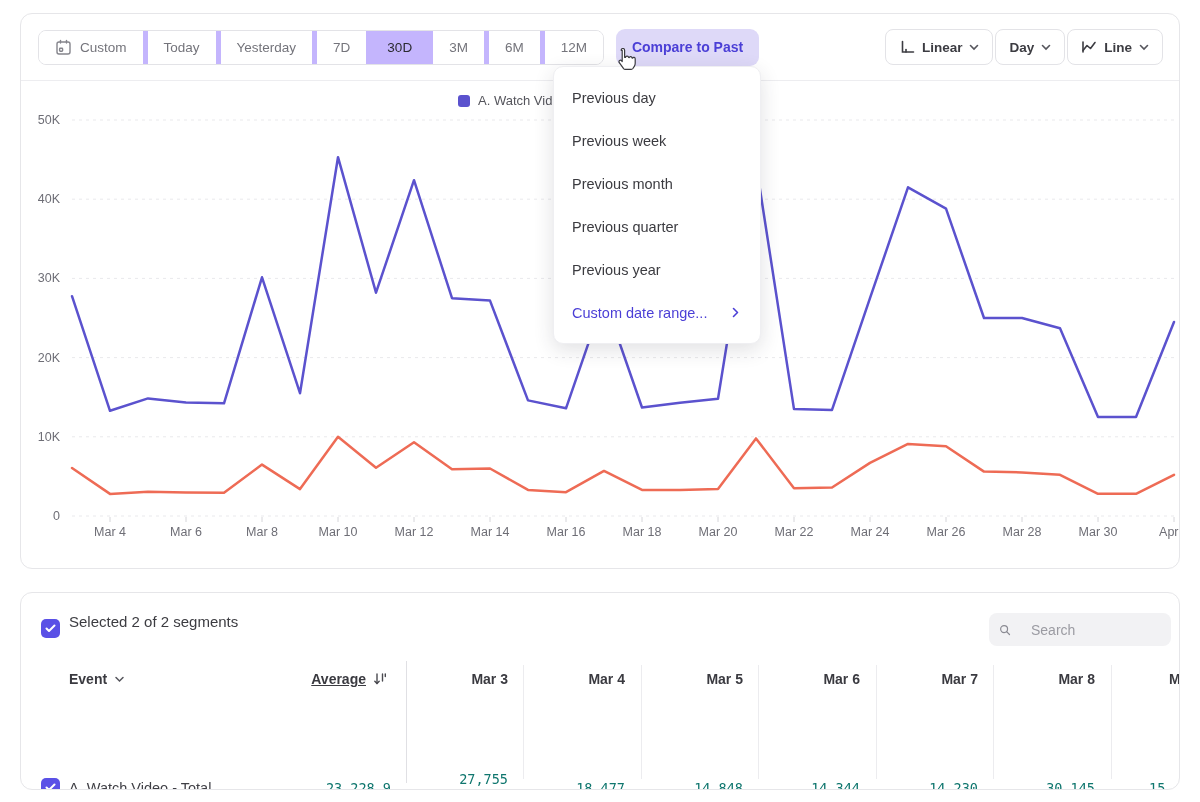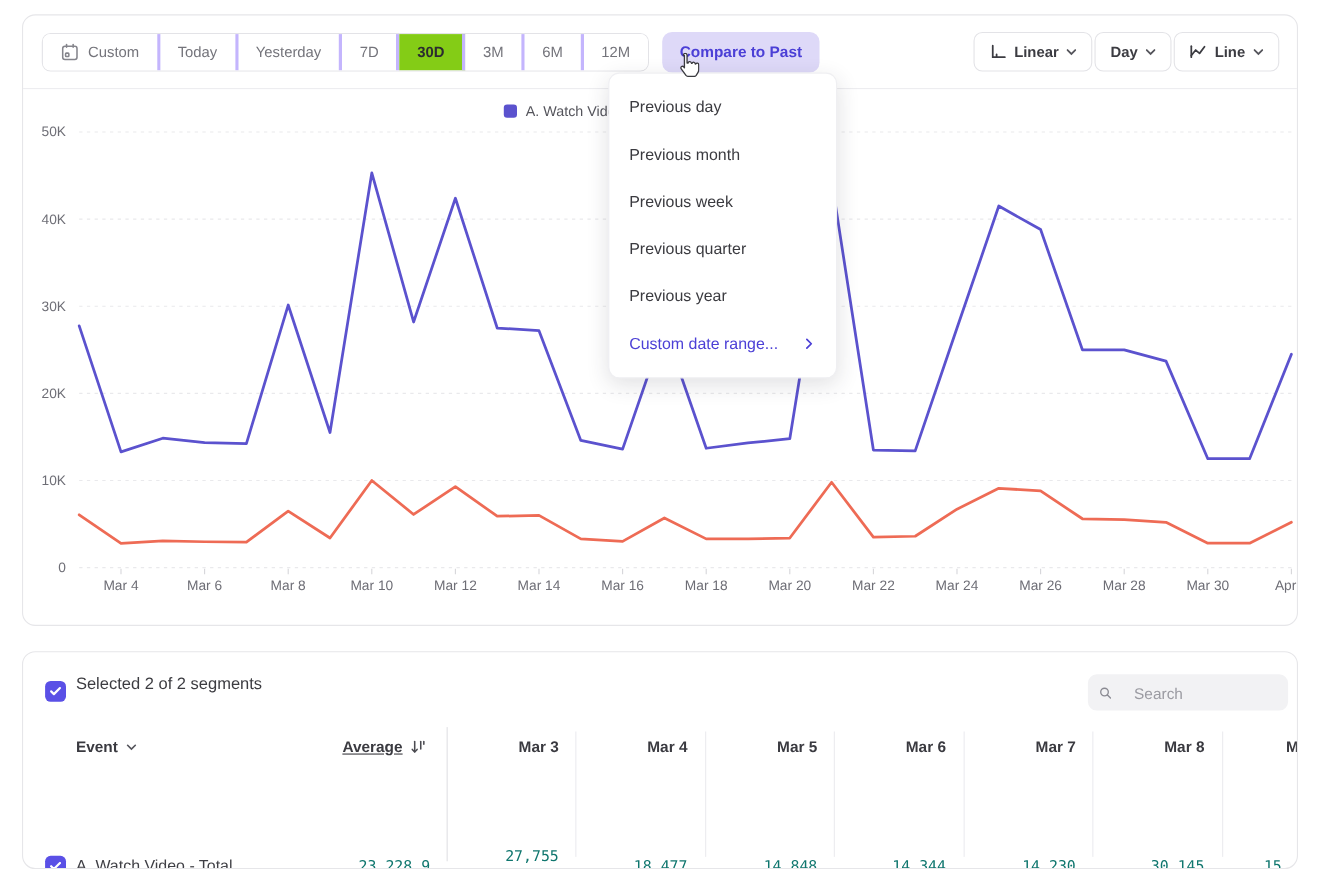--- a/index.html
+++ b/index.html
@@ -11,23 +11,23 @@
   #card-top { top:13px; height:556px; }
   #card-bottom { top:592px; height:198px; overflow:hidden; }
 
   
   .toolbar { height:67px; border-bottom:1px solid #ededf0; display:flex;
     align-items:center; padding:0 16px 0 17px; }
   .segmented { display:flex; align-items:stretch; height:35px;
     border:1px solid #e3e3e7; border-radius:8px; overflow:hidden; }
   .seg-btn { display:flex; align-items:center; gap:8px; padding:0 16px;
     font-size:13.5px; color:#74747b; background:#fff; border:none;
-    border-right:3px solid #c4b5fd; cursor:pointer; white-space:nowrap; }
+    border-right:5px solid #c4b5fd; cursor:pointer; white-space:nowrap; }
   .seg-btn:last-child { border-right:none; }
-  .seg-btn.sel { background:#84cc16; color:#2b2b30; font-weight:bold; }
+  .seg-btn.sel { background:#c4b5fd; color:#2b2b30; font-weight:normal; }
   .compare-btn { margin-left:12px; height:37px; padding:0 16px; border:none;
     border-radius:9px; background:#ded9f8; color:#4b3fd6; font-size:14px;
     font-weight:bold; font-family:inherit; cursor:pointer; }
   .tb-spacer { flex:1; }
   .right-group { display:flex; gap:2px; }
   .ctl-btn { display:flex; align-items:center; gap:7px; height:36px;
     padding:0 13px; background:#fff; border:1px solid #e3e3e7; border-radius:8px;
     font-size:13.5px; font-weight:bold; color:#3c3c42; font-family:inherit; cursor:pointer; }
   .chev { width:10px; height:7px; }
 
@@ -194,22 +194,22 @@
         <line x1="1153" y1="436" x2="1153" y2="441" class="tick-mark"></line>
         <text x="1153" y="455" text-anchor="middle" class="axis-text">Apr 1</text>
         <polyline points="51,387.0 89,412.9 127,410.8 165,411.5 203,411.8 241,383.6 279,408.1 317,355.8 355,386.7 393,361.3 431,388.3 469,387.5 507,408.9 545,411.2 583,389.9 621,408.9 659,408.9 697,408.1 735,357.4 773,407.3 811,406.5 849,381.9 887,362.9 925,365.3 963,390.6 1001,391.4 1039,393.8 1077,412.8 1115,412.8 1153,393.8" fill="none" stroke="#ee6b55" stroke-width="2.5" stroke-linejoin="round" stroke-linecap="round"></polyline>
         <polyline points="51,215.2 89,329.8 127,317.4 165,321.4 203,322.3 241,196.3 279,312.2 317,76.2 355,211.7 393,99.2 431,217.2 469,219.6 507,319.4 545,327.3 583,217.2 621,326.5 659,321.7 697,317.8 735,82.6 773,328.1 811,328.9 849,217.2 887,106.3 925,127.7 963,237.0 1001,237.0 1039,247.3 1077,336.0 1115,336.0 1153,241.0" fill="none" stroke="#5b52ce" stroke-width="2.5" stroke-linejoin="round" stroke-linecap="round"></polyline>
       </svg>
   </div>
 </div>
 
 <div id="compare-menu">
     <div class="menu-item">Previous day</div>
+    <div class="menu-item">Previous week</div>
     <div class="menu-item">Previous month</div>
-    <div class="menu-item">Previous week</div>
     <div class="menu-item">Previous quarter</div>
     <div class="menu-item">Previous year</div>
     <div class="menu-item custom">
       <span>Custom date range...</span>
       <svg class="menu-arrow" viewBox="0 0 7 11" fill="none" stroke="#4b3fd6" stroke-width="1.6" stroke-linecap="round" stroke-linejoin="round">
         <path d="M1.5 1.5 L5.5 5.5 L1.5 9.5"></path>
       </svg>
     </div>
   </div>
 

